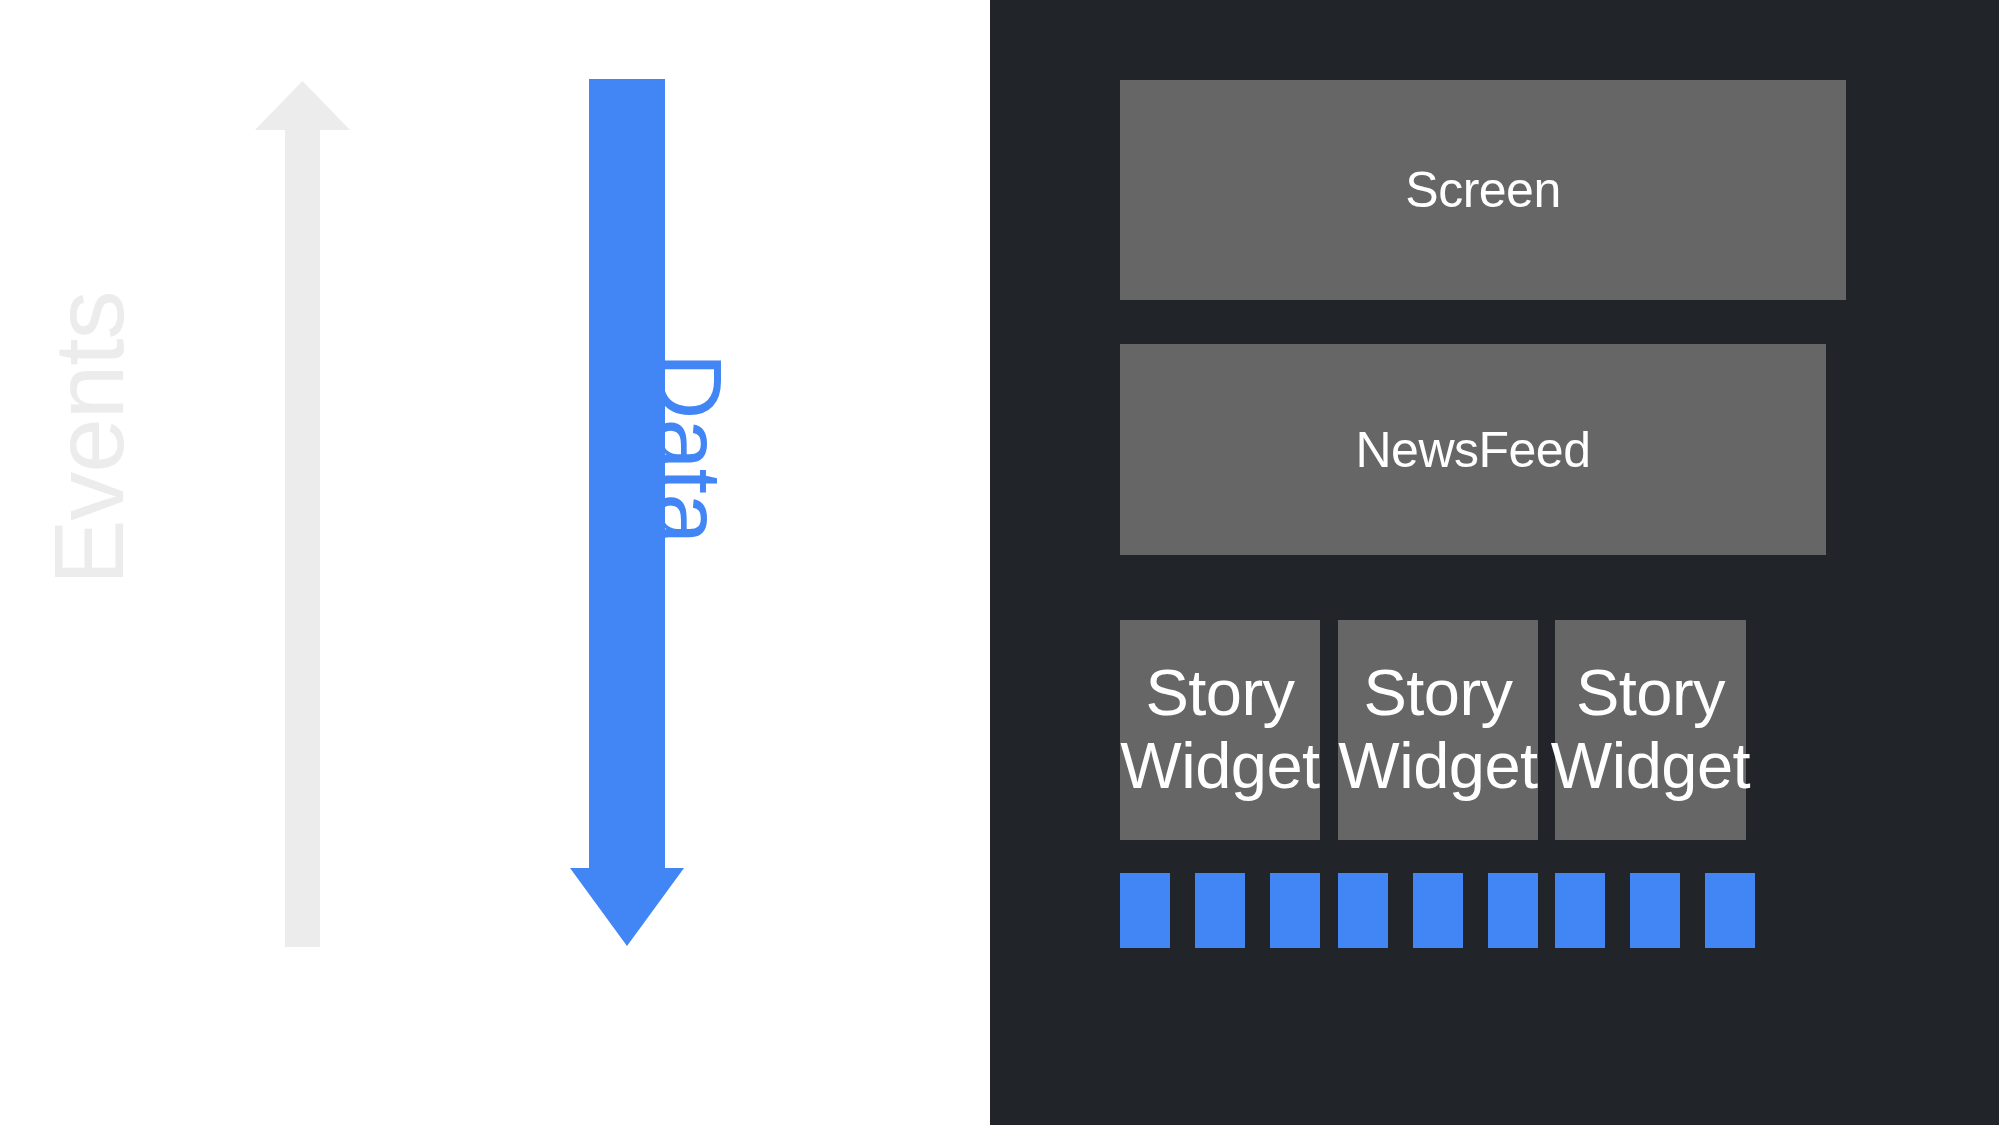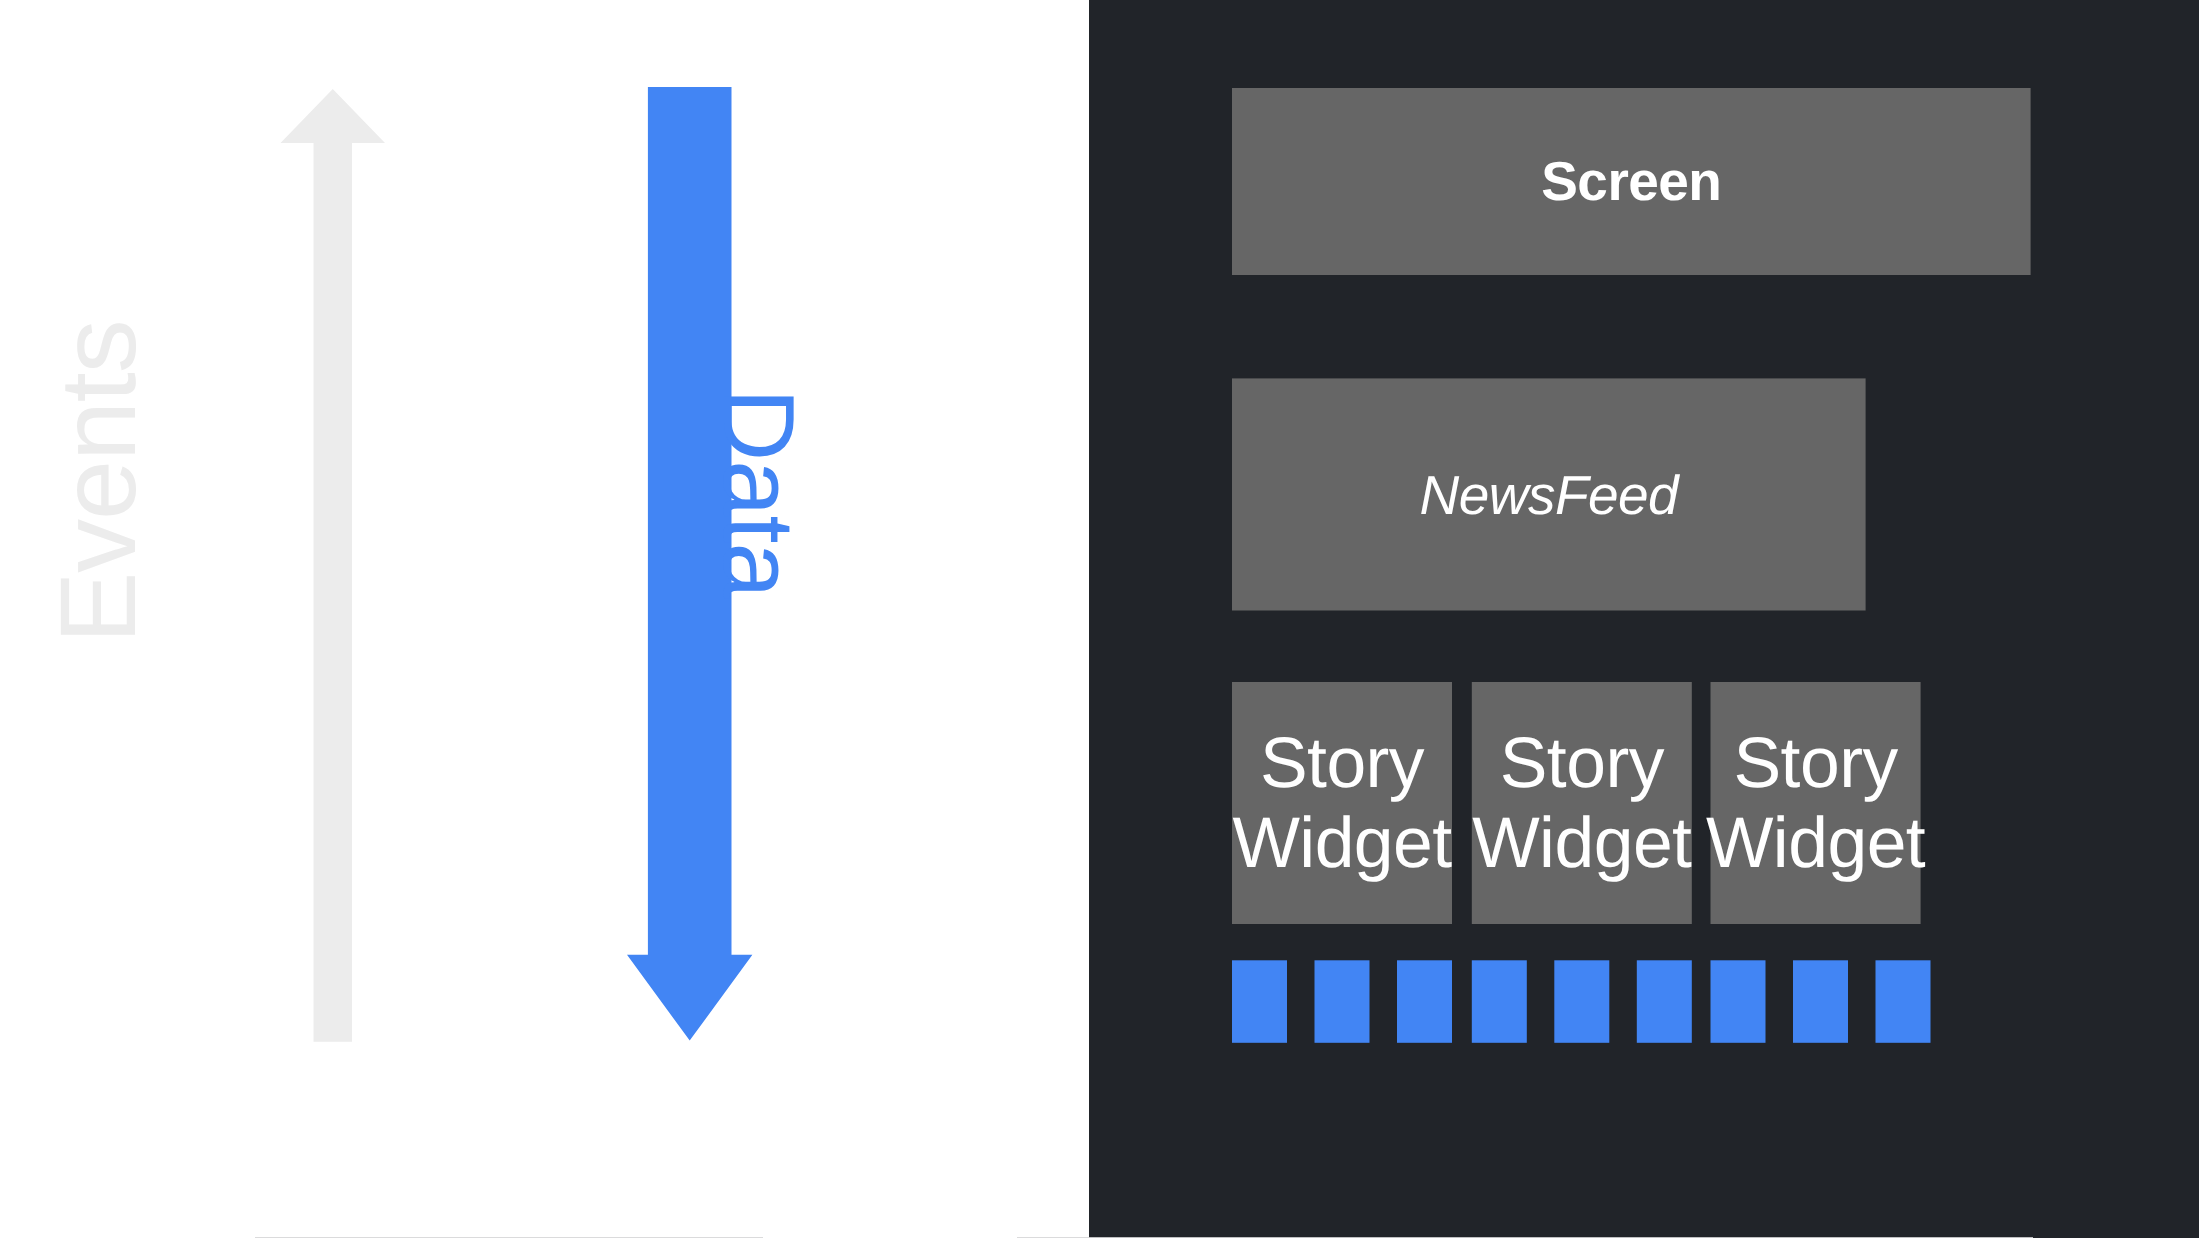--- a/index.html
+++ b/index.html
@@ -89,30 +89,28 @@
     letter-spacing: -0.5px;
     text-align: center;
     line-height: 1.12;
     user-select: none;
   }
 
   #screen-box {
     left: 130px;
     top: 80px;
     width: 726px;
-    height: 170px;
-    font-weight: bold;
+    height: 220px;
   }
 
   #newsfeed-box {
     left: 130px;
     top: 344px;
-    width: 576px;
+    width: 706px;
     height: 211px;
-    font-style: italic;
   }
 
   .story-widget-box {
     top: 620px;
     height: 220px;
     width: 200px;
     font-size: 65px;
   }
   #story-widget-box-0 { left: 130px; }
   #story-widget-box-1 { left: 348px; width: 200px; }

